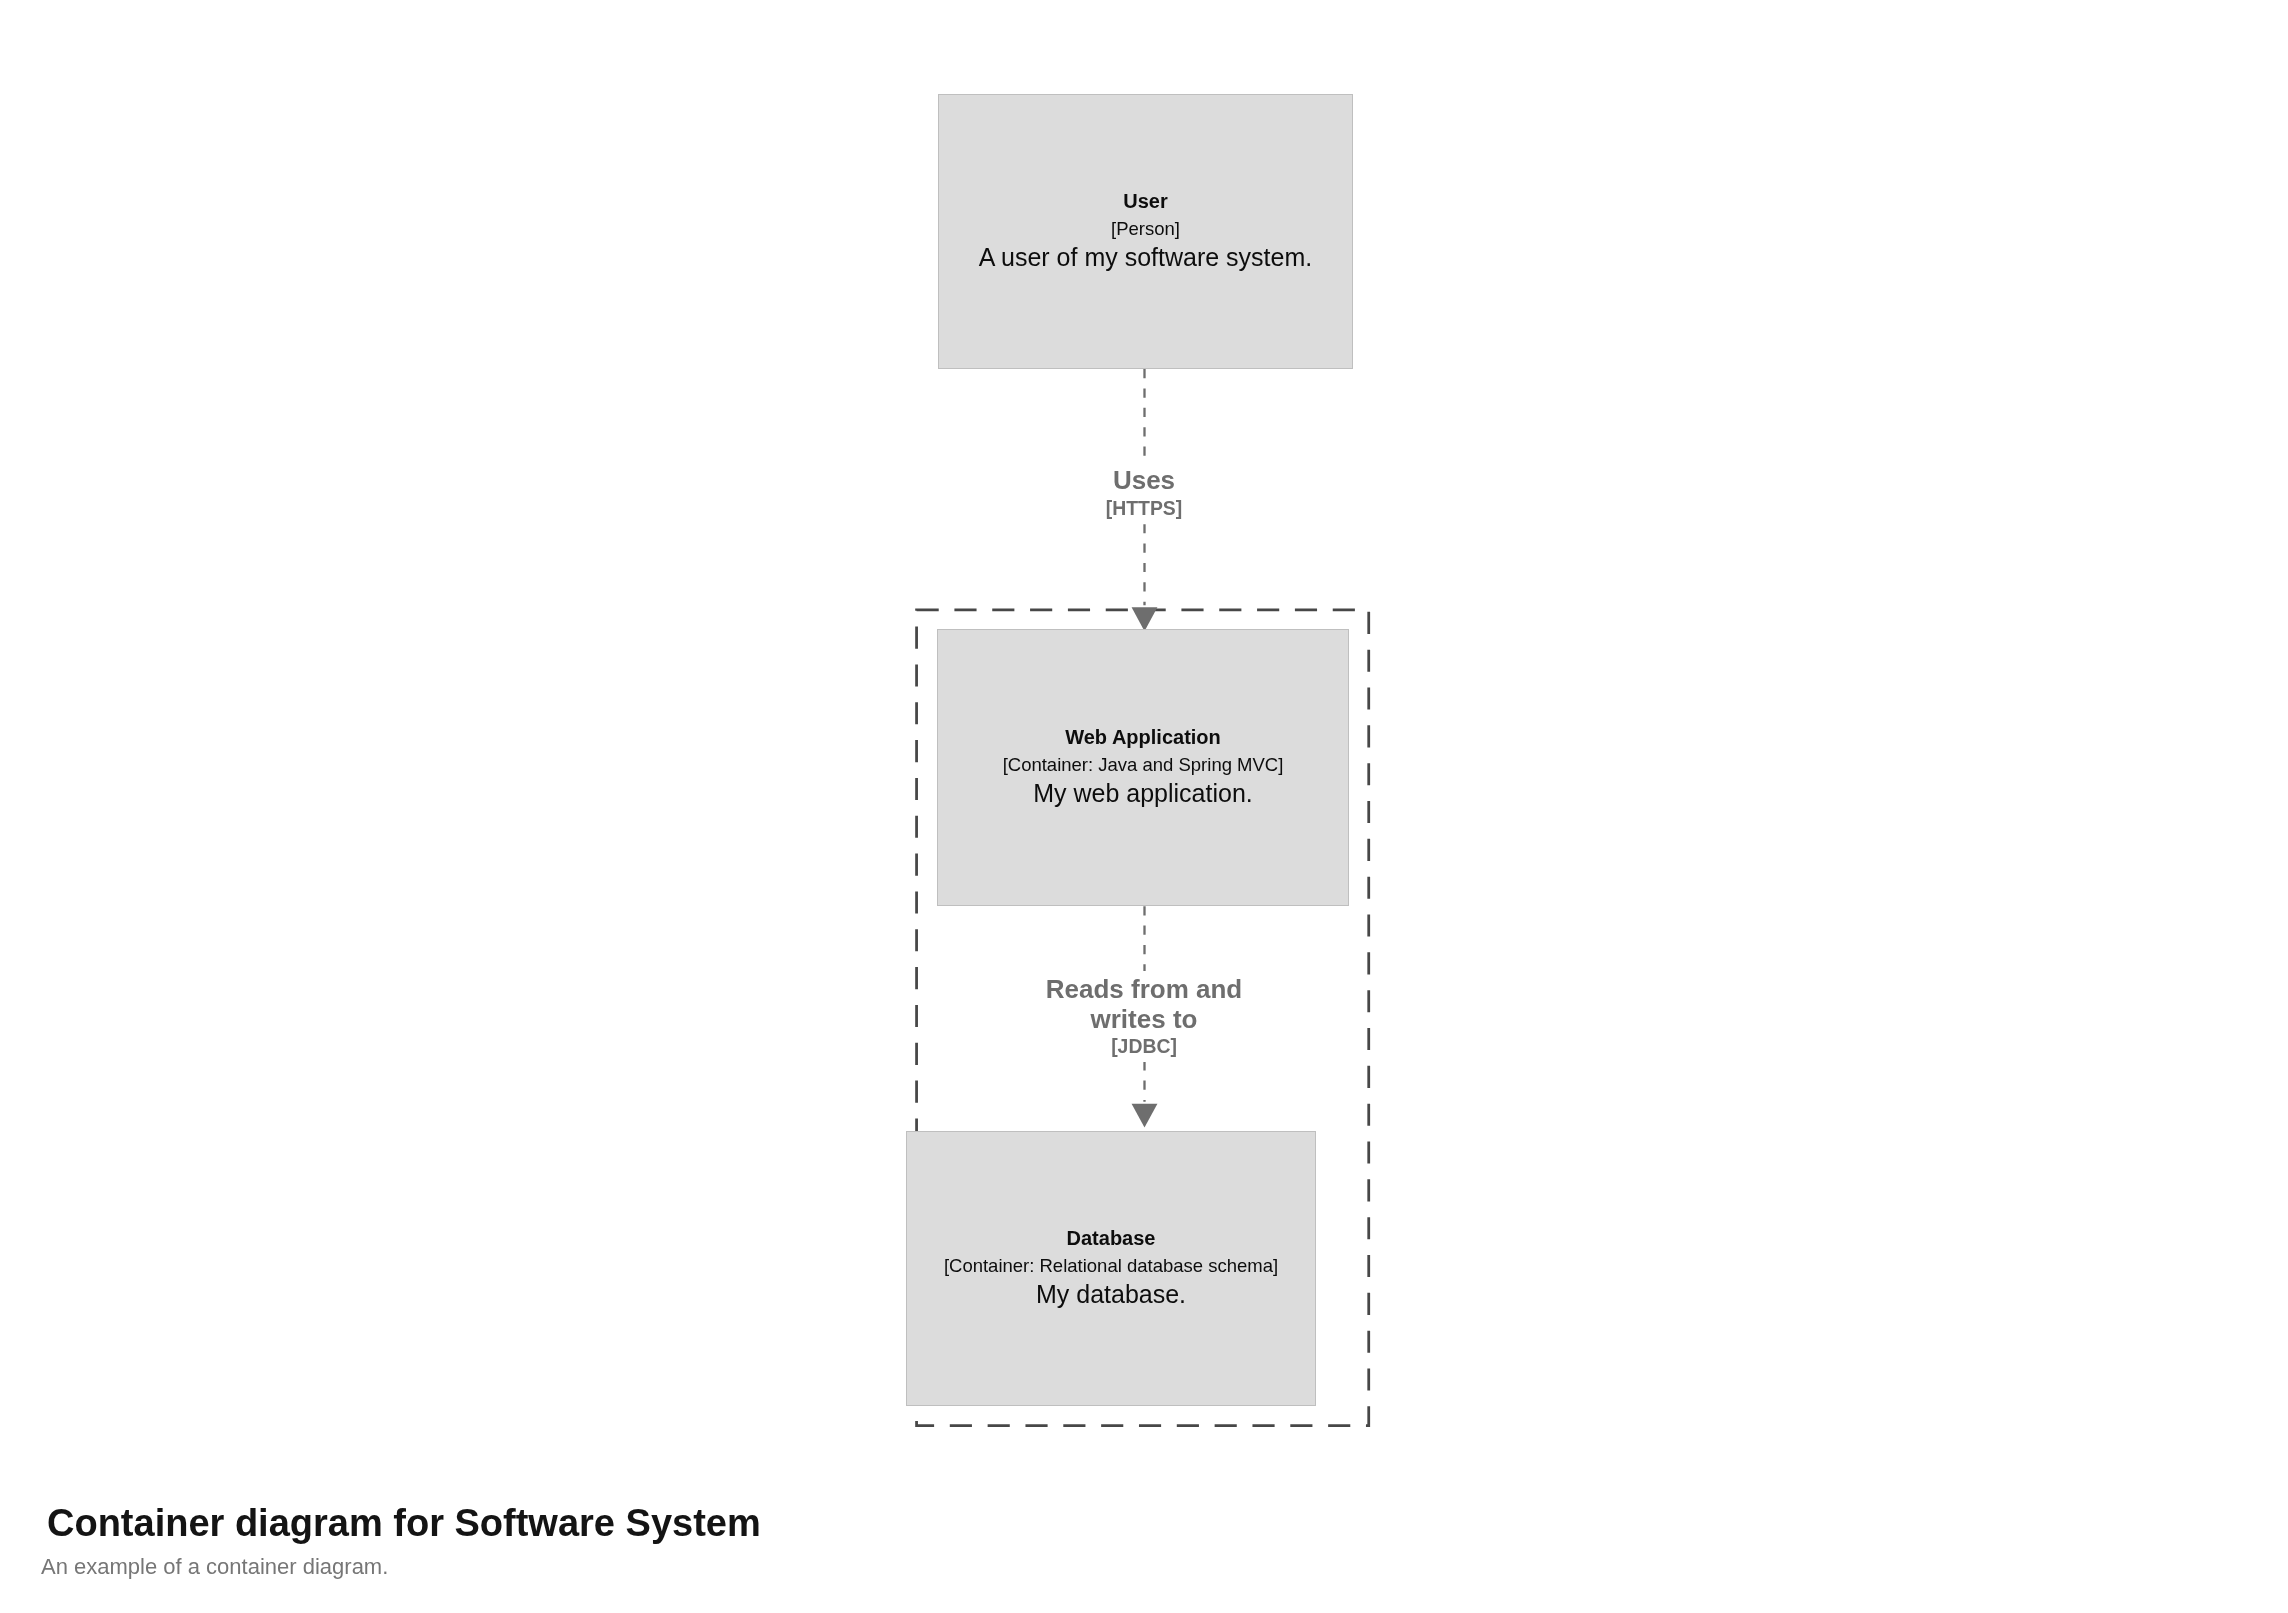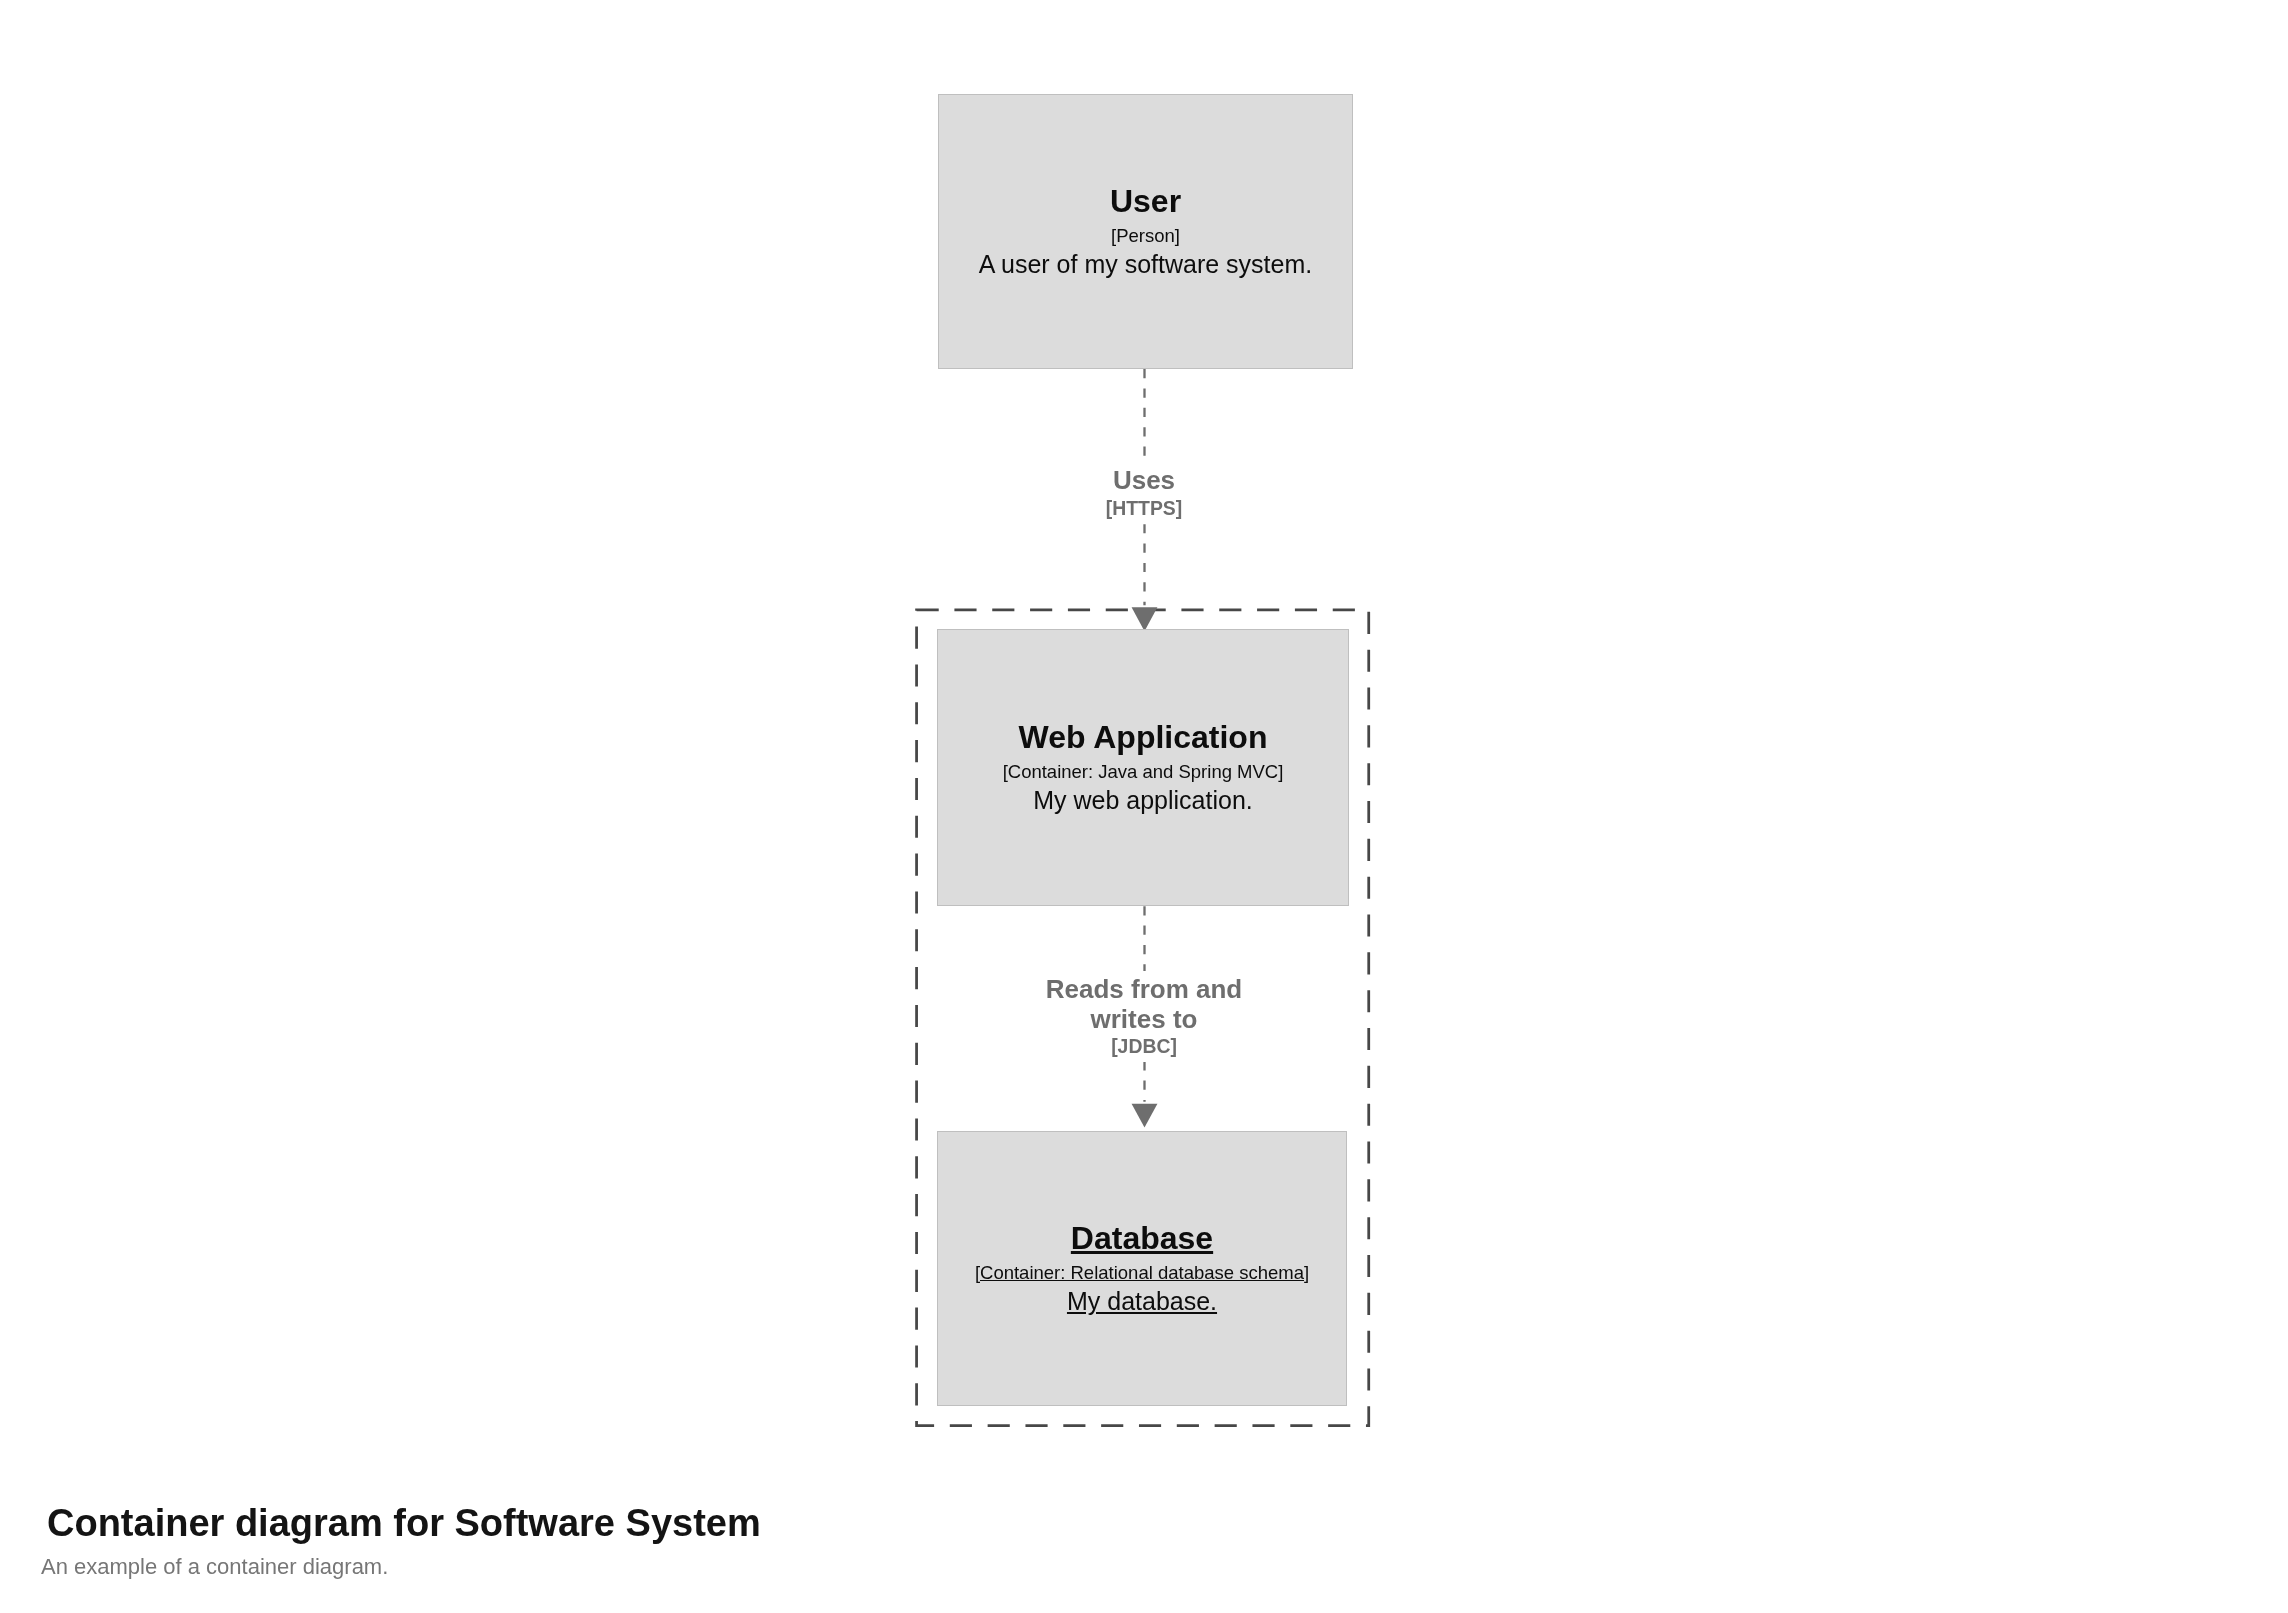--- a/index.html
+++ b/index.html
@@ -48,22 +48,22 @@
     display: flex;
     flex-direction: column;
     align-items: center;
     justify-content: center;
     text-align: center;
     color: var(--node-text);
     padding: 9.2px 18.5px;
   }
   #node-user        { left: 938px; top: 94px;  width: 415px; height: 275px; }
   #node-webapp      { left: 937px; top: 629px;  width: 412px; height: 277px; }
-  #node-database    { left: 937px; top: 1131px; width: 410px; height: 275px; text-decoration: underline; }
-  .node-title { font-size: 32px; font-weight: bold; line-height: 1.2; }
+  #node-database    { left: 906px; top: 1131px; width: 410px; height: 275px; }
+  .node-title { font-size: 20px; font-weight: bold; line-height: 1.2; }
   .node-meta  { font-size: 18.5px; line-height: 1.3; margin-top: 3.7px; }
   .node-desc  { font-size: 25px; line-height: 1.3; }
   .edge-label {
     position: absolute;
     transform: translateX(-50%);
     background: var(--background);
     text-align: center;
     color: var(--edge);
     padding: 3.7px 7.4px;
   }

